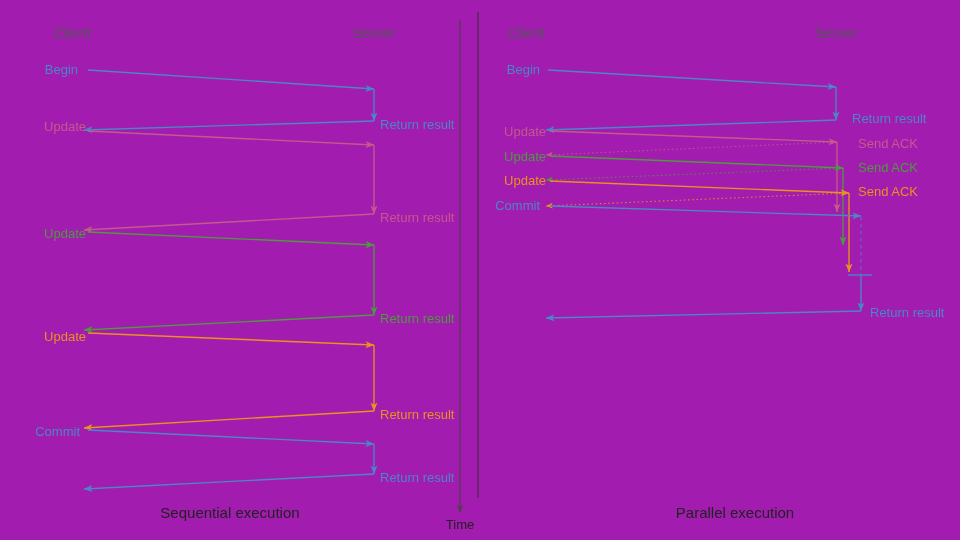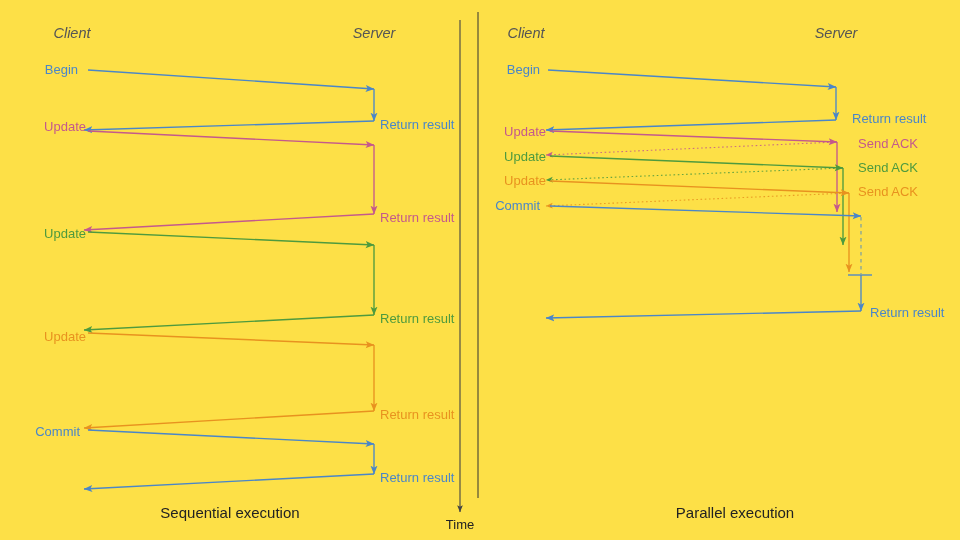--- a/index.html
+++ b/index.html
@@ -11,21 +11,21 @@
   body {
     width: 960px;
     height: 540px;
     overflow: hidden;
     font-family: "Liberation Sans", sans-serif;
   }
   #stage {
     position: relative;
     width: 960px;
     height: 540px;
-    background: #fde047;
+    background: #a21caf;
   }
   svg.diagram {
     position: absolute;
     left: 0;
     top: 0;
     width: 960px;
     height: 540px;
   }
   text {
     font-family: "Liberation Sans", sans-serif;

